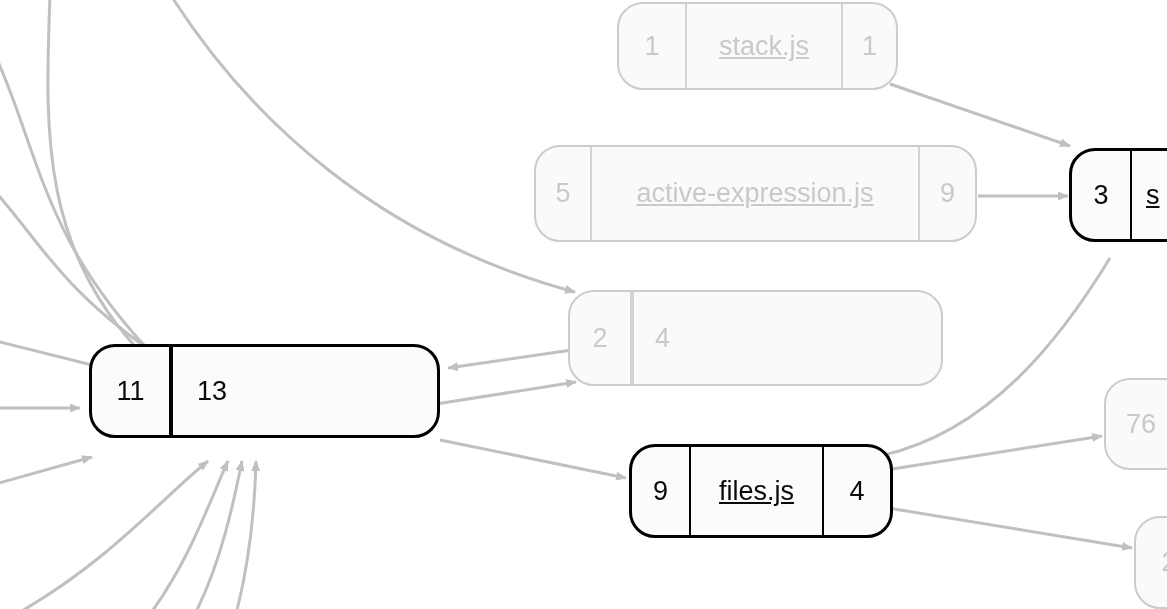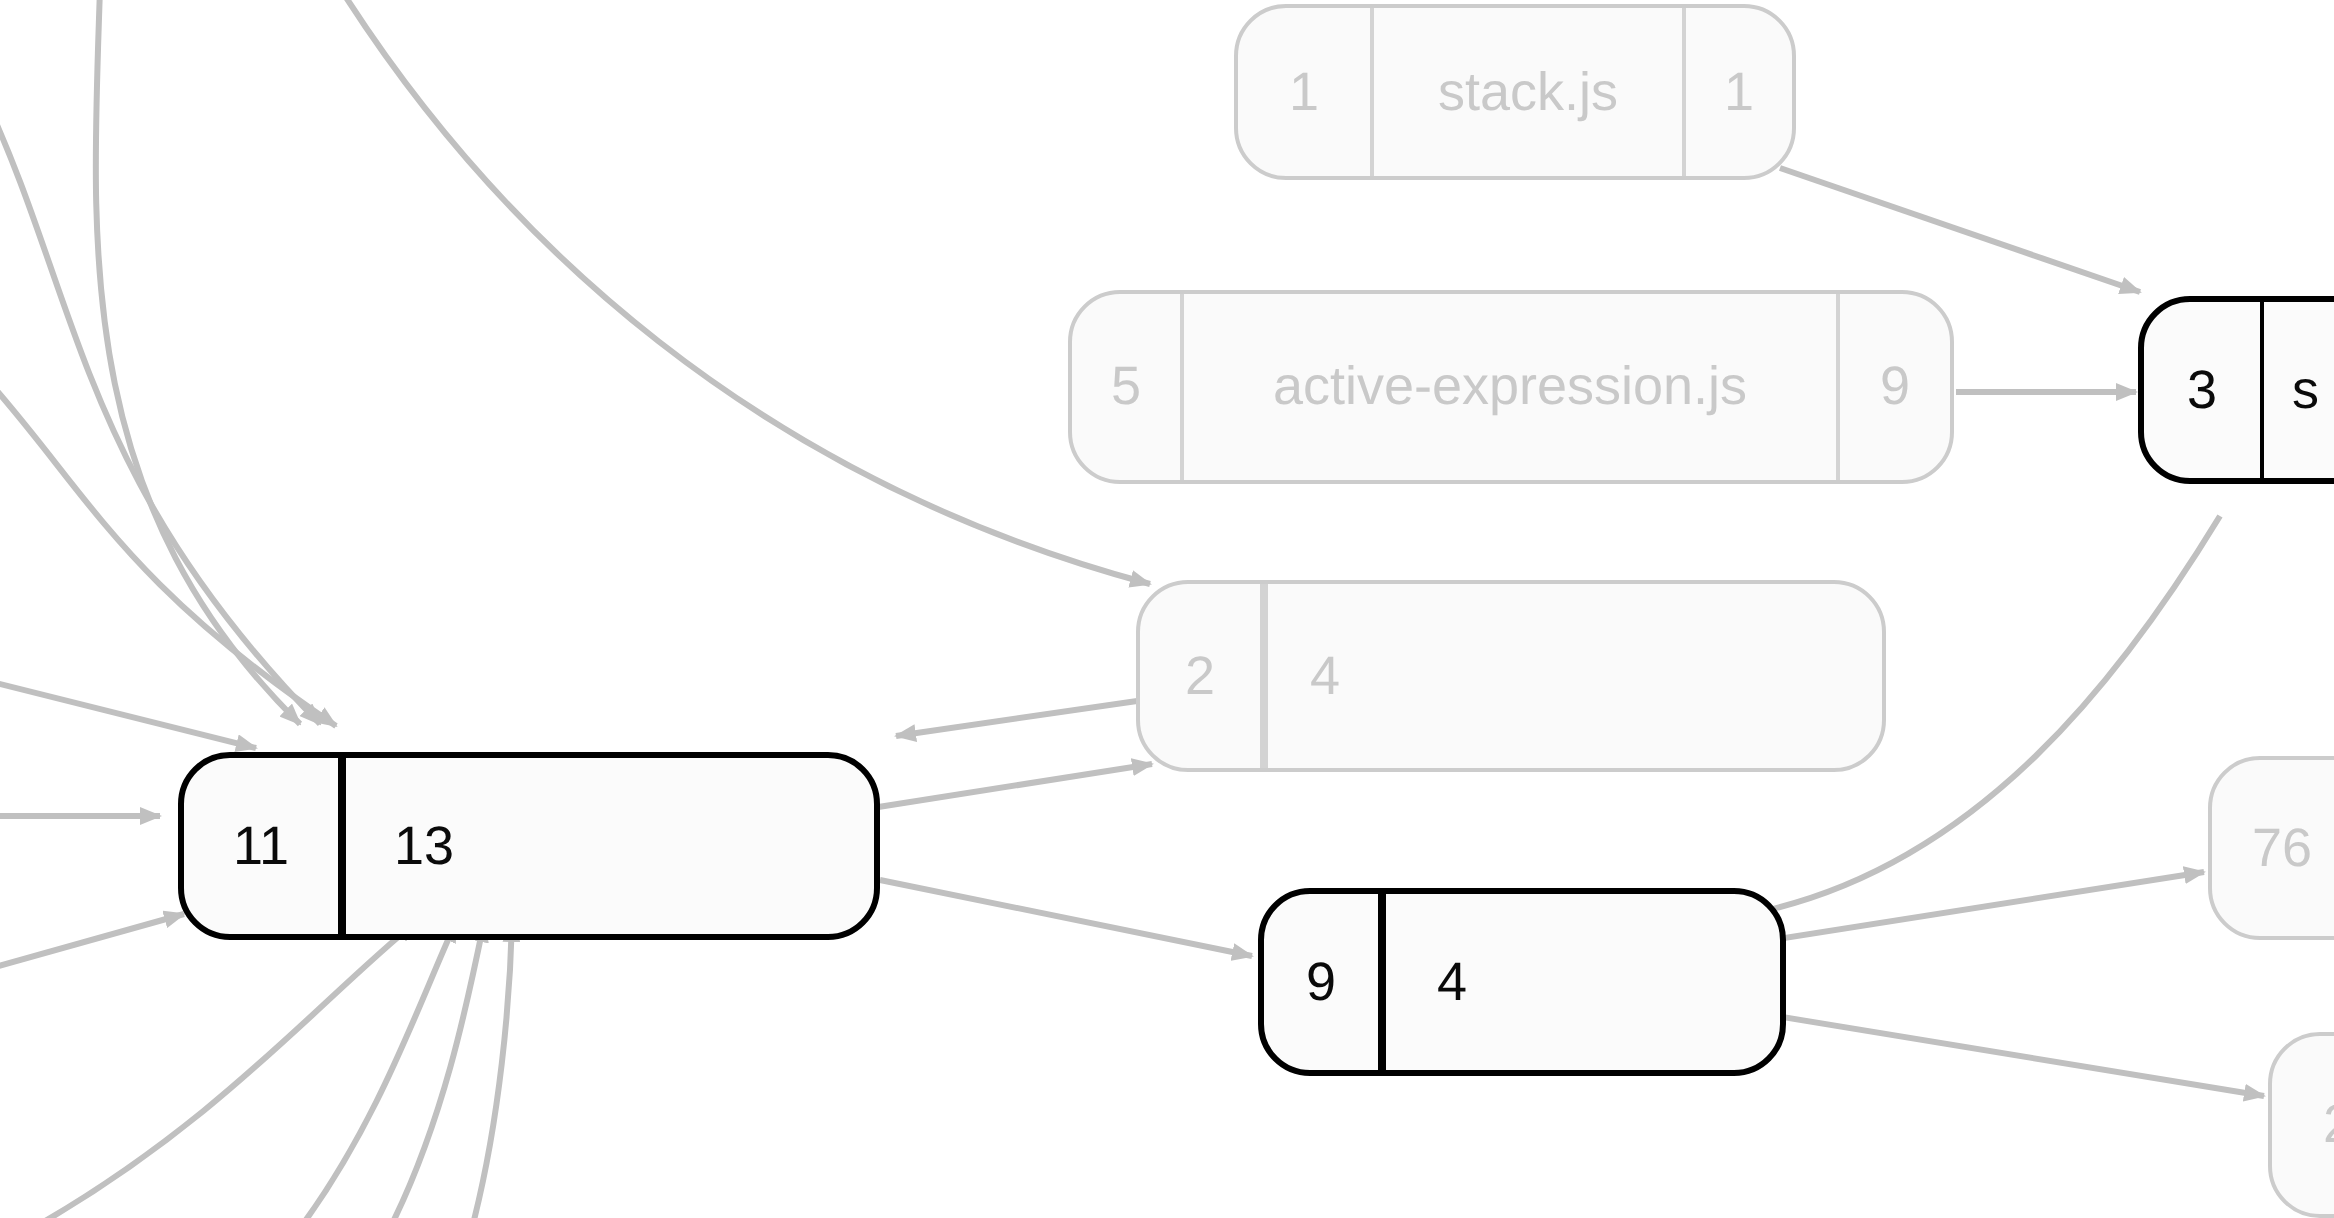--- a/index.html
+++ b/index.html
@@ -14,21 +14,21 @@
     position:absolute;display:flex;align-items:stretch;
     box-sizing:border-box;border-style:solid;border-radius:26px;
     overflow:hidden;
   }
   .node-cell{
     display:flex;align-items:center;justify-content:center;
     box-sizing:border-box;white-space:nowrap;
   }
   .node-cell.count-left{border-right-style:solid;border-right-width:2px;}
   .node-cell.count-right{border-left-style:solid;border-left-width:2px;}
-  .node-cell.name{flex:1 1 auto;padding:0 14px;}
+  .node-cell.name{flex:1 1 auto;padding:0 14px;text-decoration:underline;}
 
   
   .node.hl{
     border-color:#000000;border-width:3px;background:#fbfbfb;
   }
   .node.hl .node-cell{color:#0a0a0a;border-color:#000000;}
 
   
   .node.faded{
     border-color:#cccccc;border-width:2px;background:#fafafa;
@@ -93,27 +93,28 @@
     <div class="node-cell count-left" style="width:56px;">5</div>
     <div class="node-cell name">active-expression.js</div>
     <div class="node-cell count-right" style="width:57px;">9</div>
   </div>
 
   <div class="node faded" style="left:568px;top:290px;width:375px;height:96px;font-size:27px;">
     <div class="node-cell count-left" style="width:62px;">2</div>
     <div class="node-cell count-right" style="width:59px;">4</div>
   </div>
 
-  <div class="node hl" style="left:89px;top:376px;width:351px;height:94px;font-size:27px;">
+  <div class="node hl" style="left:89px;top:344px;width:351px;height:94px;font-size:27px;">
     <div class="node-cell count-left" style="width:79px;">11</div>
     <div class="node-cell count-right" style="width:80px;">13</div>
   </div>
 
   <div class="node hl" style="left:629px;top:444px;width:264px;height:94px;font-size:27px;">
     <div class="node-cell count-left" style="width:59px;">9</div>
+    <div class="node-cell name">files.js</div>
     <div class="node-cell count-right" style="width:68px;">4</div>
   </div>
 
   <div class="node hl" style="left:1069px;top:148px;width:130px;height:94px;font-size:27px;">
     <div class="node-cell count-left" style="width:60px;">3</div>
     <div class="node-cell name" style="justify-content:flex-start;">s</div>
   </div>
 
   <div class="node faded" style="left:1104px;top:378px;width:150px;height:92px;font-size:27px;">
     <div class="node-cell" style="width:70px;justify-content:center;">76</div>

